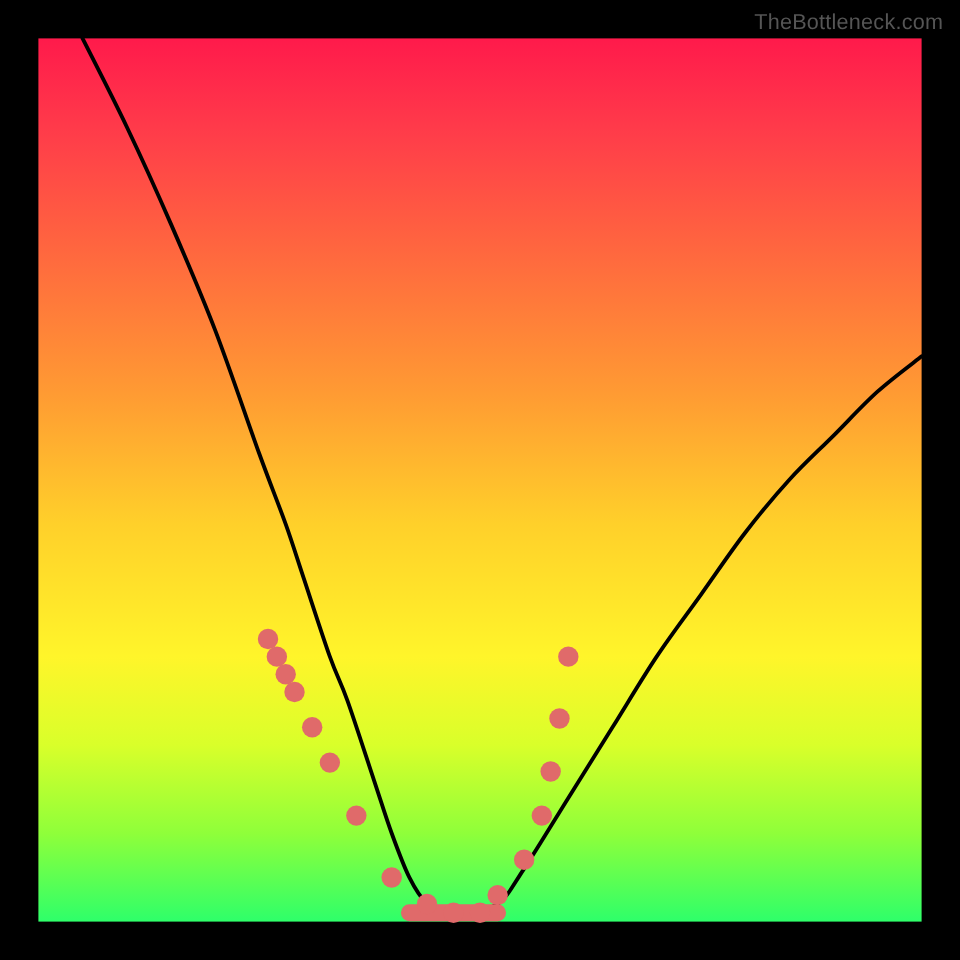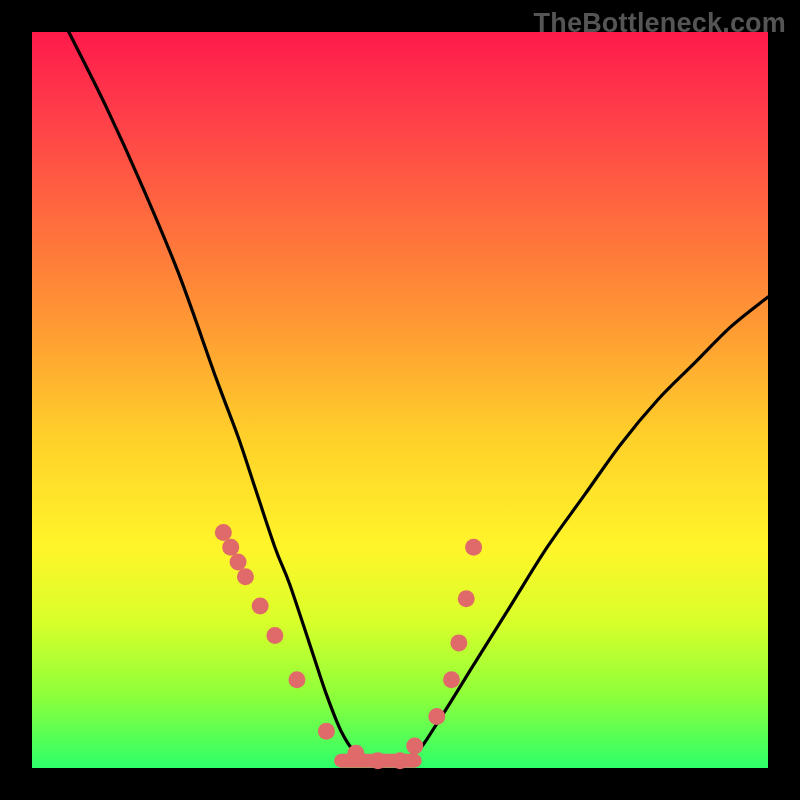--- a/index.html
+++ b/index.html
@@ -37,22 +37,22 @@
       #d9ff2a 80%,
       #8fff3a 90%,
       #2eff6a 100%
     );
   }
   .watermark {
     position: absolute;
     top: 8px;
     right: 14px;
     color: #555;
-    font-size: 27px;
-    font-weight: 700;
+    font-size: 18px;
+    font-weight: 400;
     letter-spacing: 0.2px;
     user-select: none;
   }
   svg.curve {
     position: absolute;
     top: 0;
     left: 0;
     width: 736px;
     height: 736px;
     overflow: visible;

